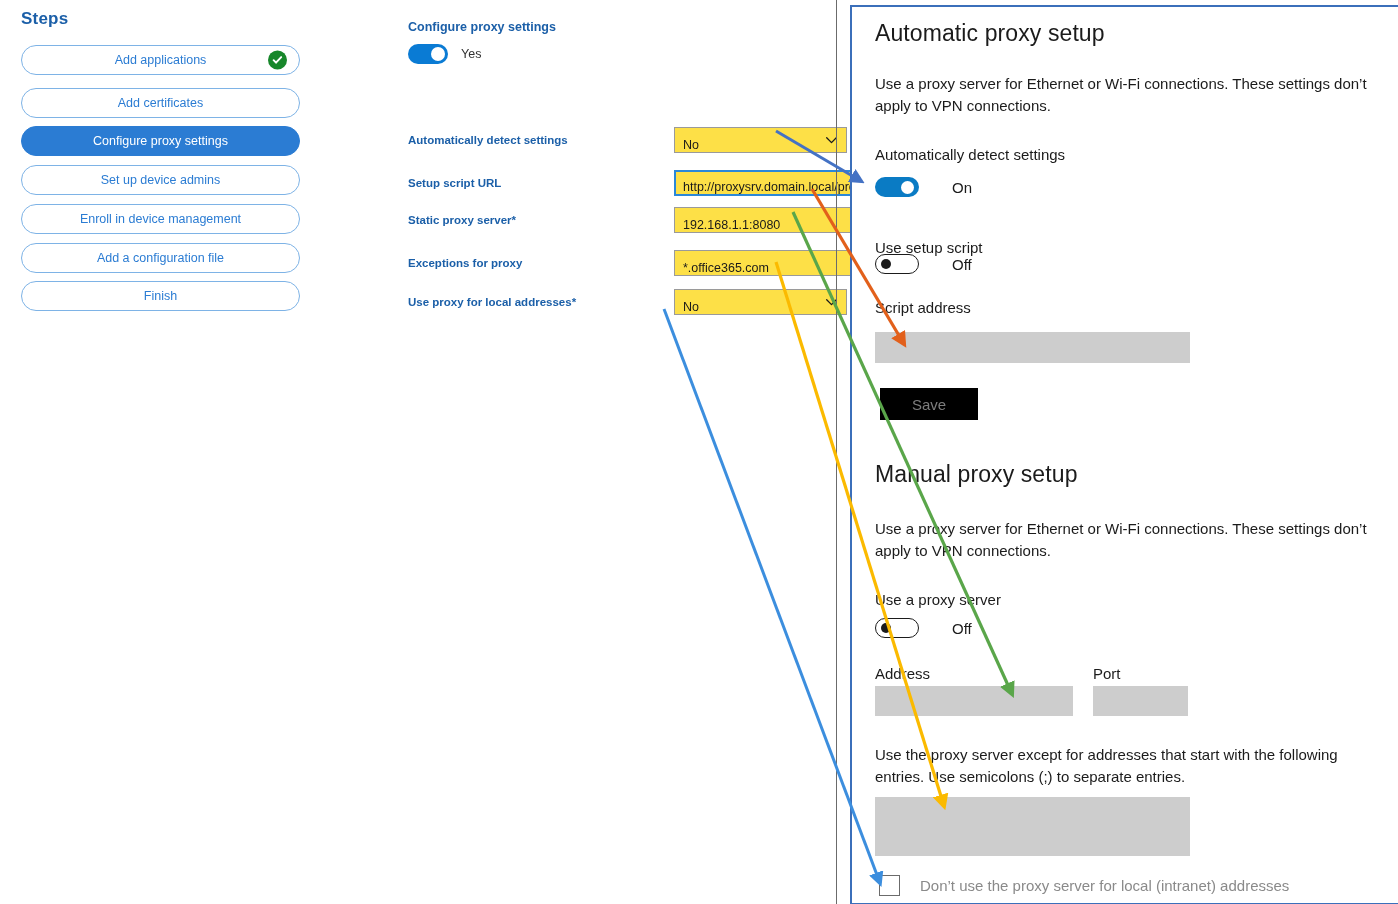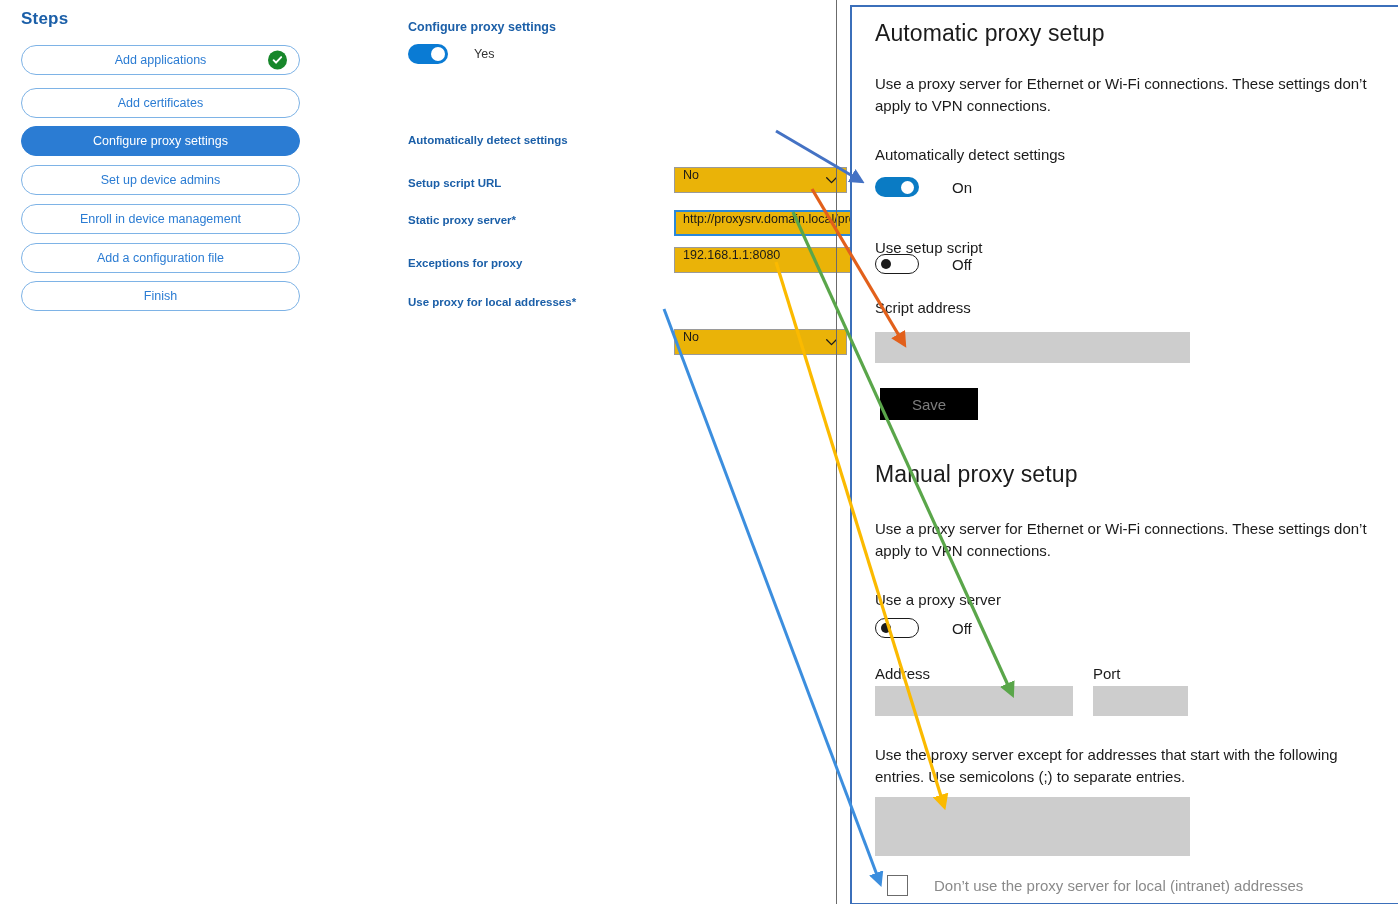--- a/index.html
+++ b/index.html
@@ -32,41 +32,41 @@
     display:flex;align-items:center;justify-content:center;
   }
   .check-icon svg{display:block;}
 
   
   .form-panel{position:absolute;left:336px;top:0;width:500px;height:904px;background:#fff;}
   .form-head{
     position:absolute;left:72px;top:20px;
     font-size:12.5px;font-weight:bold;color:#1b5fa8;
   }
-  .toggle-row{position:absolute;left:72px;top:44px;display:flex;align-items:center;gap:26px;}
+  .toggle-row{position:absolute;left:72px;top:44px;display:flex;align-items:center;gap:13px;}
   .tgl{
     width:40px;height:20px;border-radius:10px;background:#0a7bd4;position:relative;
   }
   .tgl .knob{
     position:absolute;width:14px;height:14px;border-radius:50%;background:#fff;
     top:3px;right:3px;
   }
   .tgl-label{font-size:12.5px;color:#333;}
 
   .frow{position:absolute;left:72px;width:420px;height:26px;}
   .flabel{
     position:absolute;left:0;top:50%;transform:translateY(-50%);
     font-size:11.5px;font-weight:bold;color:#1b5fa8;white-space:nowrap;
   }
   .flabel .req{color:#1b5fa8;font-weight:bold;}
   .fctrl{
     position:absolute;left:266px;top:0;height:26px;
-    box-sizing:border-box;border:1px solid #9a9a9a;background:#eab308;
+    box-sizing:border-box;border:1px solid #9a9a9a;background:#fde047;
     font-size:12.5px;color:#1a1a1a;
-    display:flex;align-items:flex-start;padding:0 8px;margin-top:40px;
+    display:flex;align-items:flex-end;padding:0 8px;
   }
   .fctrl.sel{width:173px;justify-content:flex-start;}
   .fctrl.txt{width:212px;}
   .fctrl.focused{border:2px solid #2b88d8;padding:0 7px;}
   .chev{
     position:absolute;right:9px;top:50%;margin-top:-3px;
     width:11px;height:7px;
   }
 
   
@@ -98,21 +98,21 @@
     width:44px;height:20px;border-radius:10px;background:#fff;position:relative;
     border:1.6px solid #1b1b1b;box-sizing:border-box;
   }
   .wtgl-off .knob{position:absolute;width:10px;height:10px;border-radius:50%;background:#1b1b1b;top:4px;left:5px;}
   .wtgl-label{font-size:15px;color:#1b1b1b;}
   .winfield{position:absolute;background:#cdcdcd;}
   .savebtn{
     position:absolute;background:#000000;display:flex;align-items:center;justify-content:center;
     font-size:15px;color:#7d7d7d;
   }
-  .wcheck-row{position:absolute;left:12px;display:flex;align-items:center;gap:26px;}
+  .wcheck-row{position:absolute;left:4px;display:flex;align-items:center;gap:20px;}
   .wcheck-box{width:21px;height:21px;border:1.7px solid #6b6b6b;box-sizing:border-box;background:#fff;}
   .wcheck-label{font-size:15px;color:#8a8a8a;white-space:nowrap;}
 
   
   .arrows{position:absolute;left:0;top:0;width:1398px;height:904px;pointer-events:none;}
 </style>
 </head>
 <body>
 
 <div id="root">
@@ -183,20 +183,23 @@
 
     <div class="frow" style="top:207px">
       <span class="flabel"><span>Static proxy server</span><span class="req">*</span></span>
       <div class="fctrl txt">
         <span>192.168.1.1:8080</span>
       </div>
     </div>
 
     <div class="frow" style="top:250px">
       <span class="flabel">Exceptions for proxy</span>
+      <div class="fctrl txt">
+        <span>*.office365.com</span>
+      </div>
     </div>
 
     <div class="frow" style="top:289px">
       <span class="flabel"><span>Use proxy for local addresses</span><span class="req">*</span></span>
       <div class="fctrl sel">
         <span>No</span>
         <svg class="chev" viewBox="0 0 11 7">
             <path d="M0.7 0.8 L5.5 5.6 L10.3 0.8" stroke="#1a1a1a" stroke-width="1.3" fill="none" stroke-linecap="round" stroke-linejoin="round"></path>
           </svg>
       </div>

